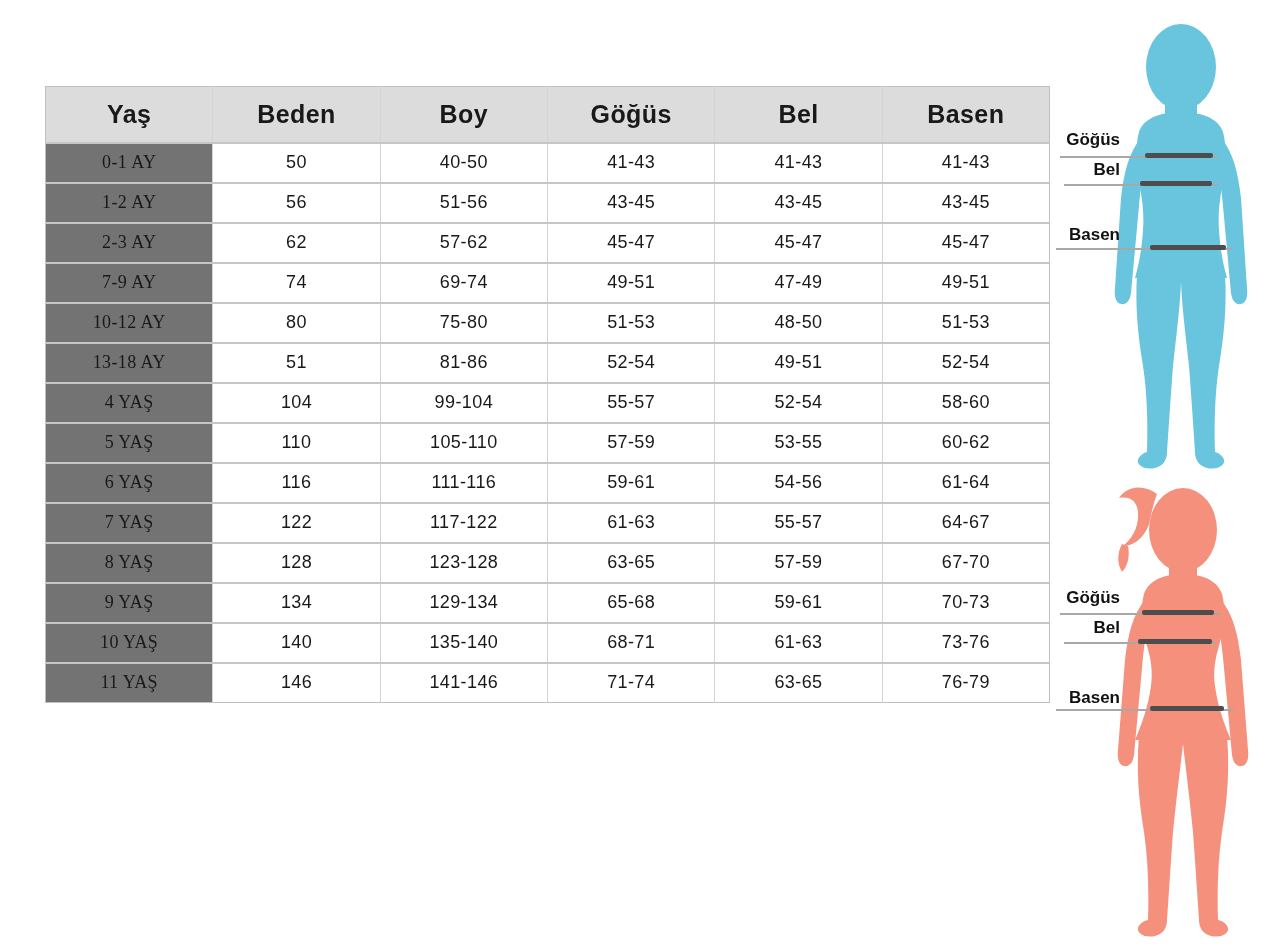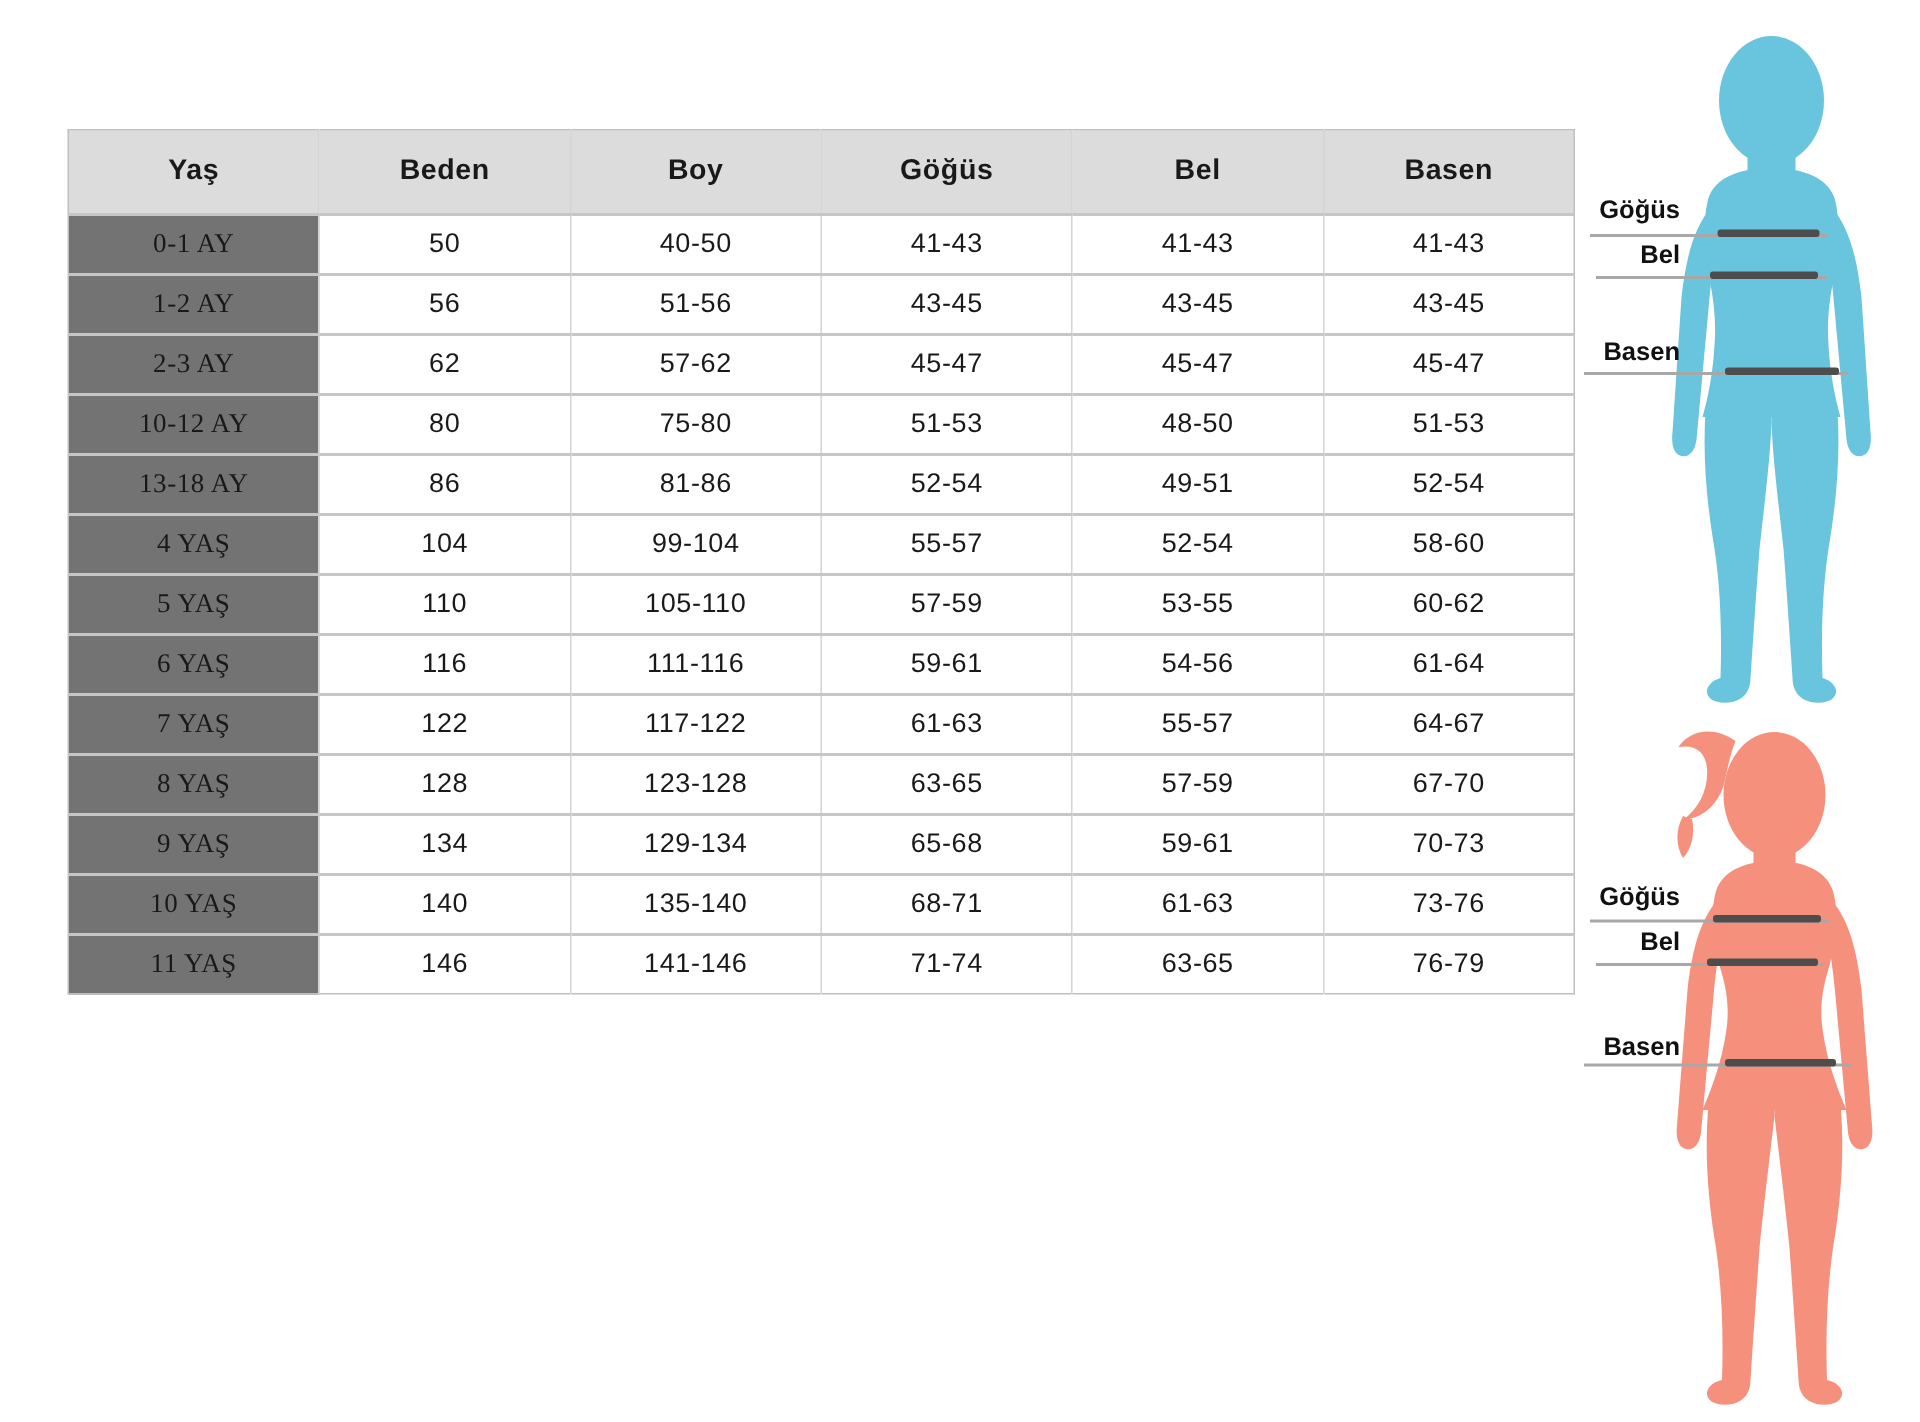--- a/index.html
+++ b/index.html
@@ -29,21 +29,21 @@
     border-top: 2px solid #c6c6c6;
     font-size: 18px;
     letter-spacing: 0.4px;
     padding: 0;
   }
   .size-table th:first-child, .size-table td:first-child { border-left: none; }
   .size-table thead th {
     height: 56px;
     background: #dcdcdc;
     font-weight: bold;
-    font-size: 19px;
+    font-size: 25px;
     border-top: none;
   }
   .size-table tbody th.row-label {
     background: #737373;
     font-weight: normal;
     height: 40px;
     font-family: Liberation Serif, serif;
   }
   .size-table tbody td.data-cell {
     background: #ffffff;
@@ -123,30 +123,38 @@
       </tr>
       <tr>
         <th class="row-label">2-3 AY</th>
         <td class="data-cell">62</td>
         <td class="data-cell">57-62</td>
         <td class="data-cell">45-47</td>
         <td class="data-cell">45-47</td>
         <td class="data-cell">45-47</td>
       </tr>
       <tr>
+        <th class="row-label">7-9 AY</th>
+        <td class="data-cell">74</td>
+        <td class="data-cell">69-74</td>
+        <td class="data-cell">49-51</td>
+        <td class="data-cell">47-49</td>
+        <td class="data-cell">49-51</td>
+      </tr>
+      <tr>
         <th class="row-label">10-12 AY</th>
         <td class="data-cell">80</td>
         <td class="data-cell">75-80</td>
         <td class="data-cell">51-53</td>
         <td class="data-cell">48-50</td>
         <td class="data-cell">51-53</td>
       </tr>
       <tr>
         <th class="row-label">13-18 AY</th>
-        <td class="data-cell">86</td>
+        <td class="data-cell">51</td>
         <td class="data-cell">81-86</td>
         <td class="data-cell">52-54</td>
         <td class="data-cell">49-51</td>
         <td class="data-cell">52-54</td>
       </tr>
       <tr>
         <th class="row-label">4 YAŞ</th>
         <td class="data-cell">104</td>
         <td class="data-cell">99-104</td>
         <td class="data-cell">55-57</td>

